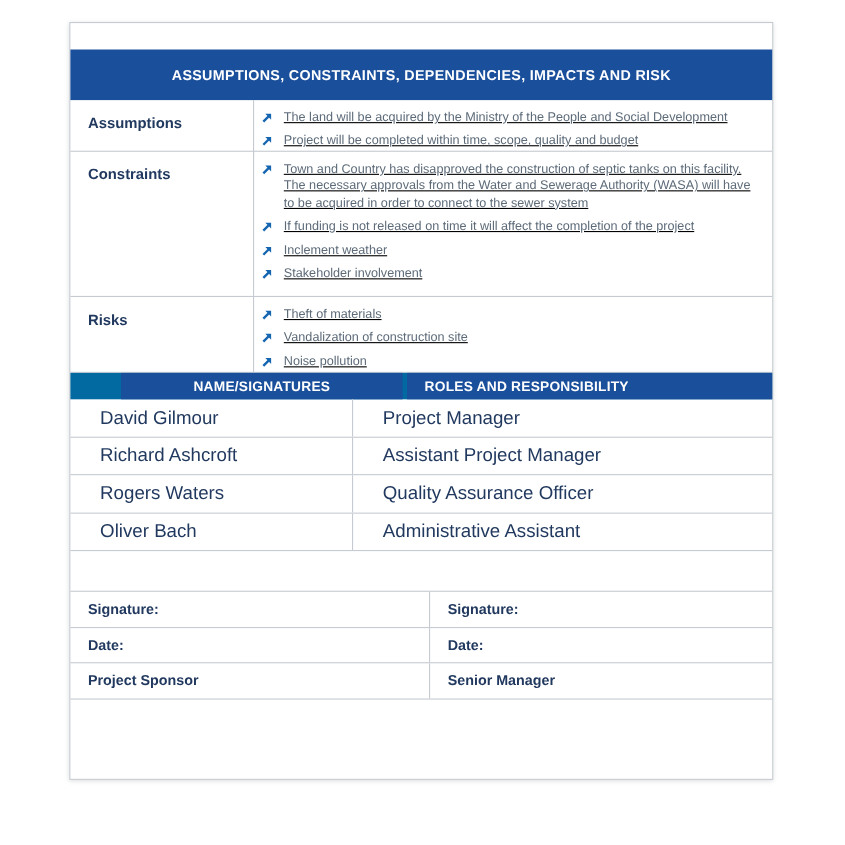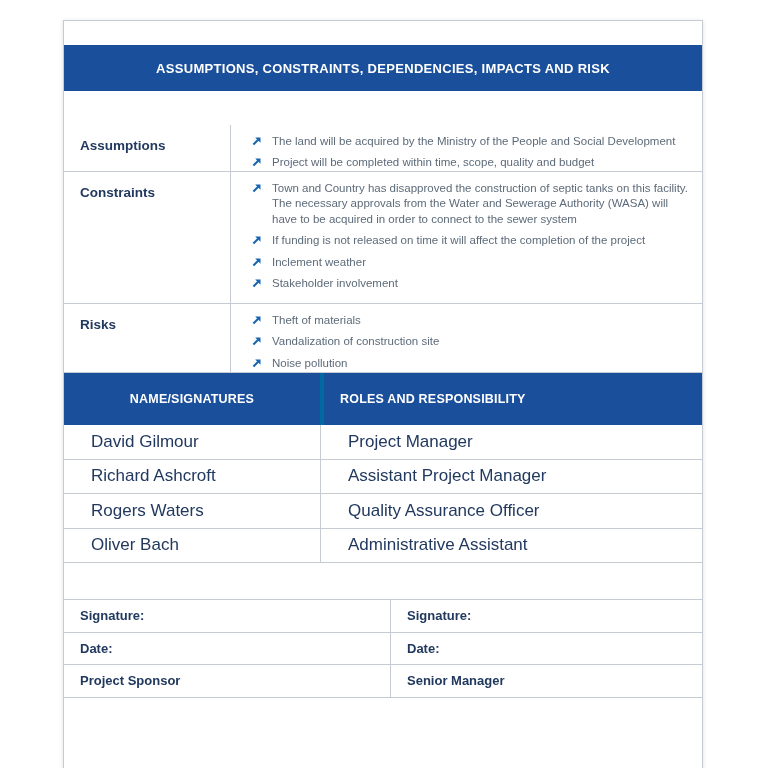--- a/index.html
+++ b/index.html
@@ -27,43 +27,43 @@
     height:46px;background:var(--banner-blue);color:var(--banner-text);
     display:flex;align-items:center;justify-content:center;
     font-weight:bold;font-size:13px;letter-spacing:0.3px;margin-top:24px;
   }
   
   .section-row{
     display:grid;grid-template-columns:166px 1fr;
     border-bottom:1px solid var(--border);box-sizing:border-box;
   }
   .section-row:last-of-type{border-bottom:none;}
-  .row-assumptions{height:47px;margin-top:34px;}
+  .row-assumptions{height:47px;}
   .row-constraints{height:132px;}
   .row-risks{height:69px;}
   .section-label{
     padding:13px 8px 0 16px;color:var(--heading-text);
     font-weight:bold;font-size:13.5px;box-sizing:border-box;
   }
   .section-items{
     border-left:1px solid var(--border);
-    padding:9px 10px 0 18px;box-sizing:border-box;
+    padding:9px 10px 0 4px;box-sizing:border-box;text-decoration:underline;
   }
   .bullet-item{
     display:flex;align-items:flex-start;margin-bottom:6px;
     color:var(--body-text);font-size:11.5px;line-height:1.34;
   }
   .arrow{
     flex:0 0 12px;width:12px;height:12px;margin:1px 9px 0 2px;
   }
   .arrow svg{display:block;width:12px;height:12px;}
   
   .names-header{
     display:grid;grid-template-columns:256px 1fr;column-gap:4px;
-    height:52px;background:#0369a1;
+    height:24px;background:#0369a1;padding-left:46px;
   }
   .names-header-cell{
     background:var(--banner-blue);color:var(--banner-text);
     font-weight:bold;font-size:12.5px;letter-spacing:0.2px;
     display:flex;align-items:center;box-sizing:border-box;
   }
   .names-header-cell.centered{justify-content:center;}
   .names-header-cell.padded{padding-left:16px;}
   .names-row{
     display:grid;grid-template-columns:256px 1fr;height:34.5px;

